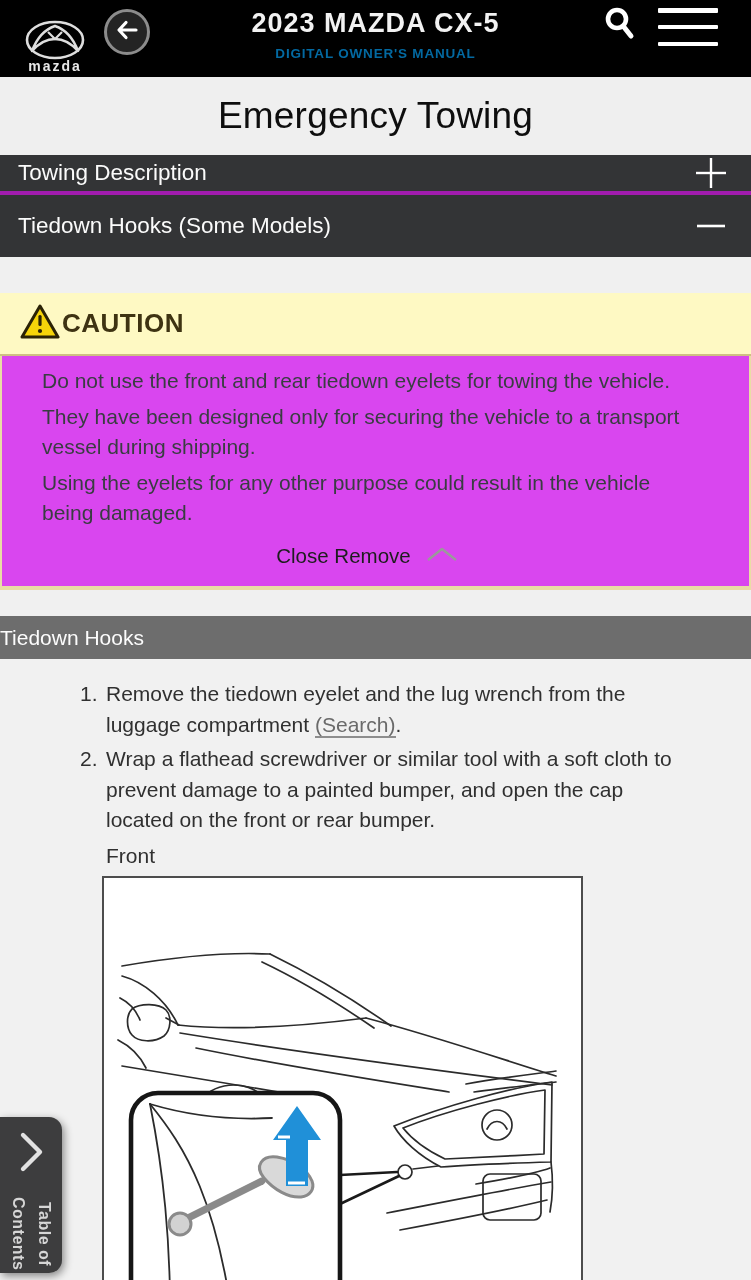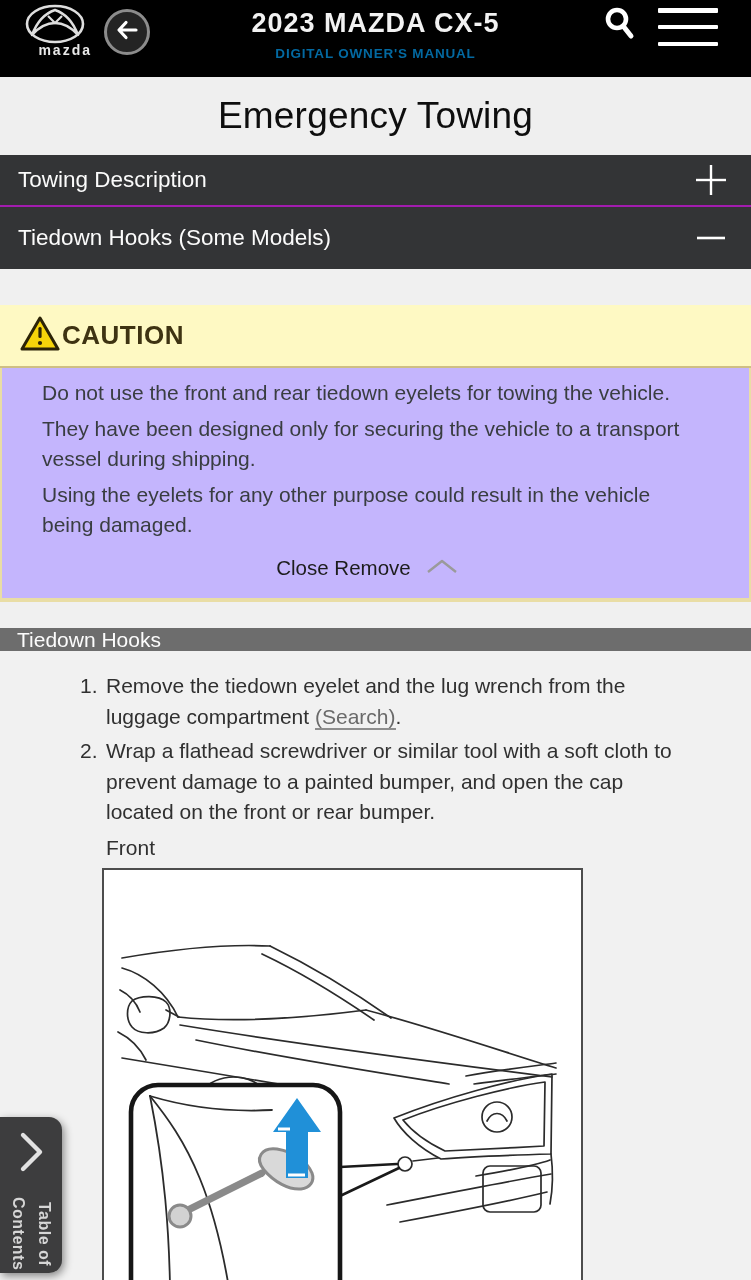--- a/index.html
+++ b/index.html
@@ -1,59 +1,59 @@
 <!DOCTYPE html>
 <html><head>
 <meta charset="utf-8">
 <style>
   html,body{margin:0;padding:0;}
   body{width:751px;height:1280px;overflow:hidden;font-family:"Liberation Sans","DejaVu Sans",sans-serif;background:#f1f1f1;}
   #root{position:relative;width:751px;height:1280px;overflow:hidden;background:#f1f1f1;}
 
   
   .appbar{position:relative;height:77px;background:#000;color:#fff;}
-  .brand{position:absolute;left:18px;top:4px;width:74px;text-align:right;}
+  .brand{position:absolute;left:18px;top:20px;width:74px;text-align:center;}
   .brand svg{display:block;margin:0 auto;}
   .brand-word{display:block;margin-top:-2px;font-size:14px;font-weight:bold;letter-spacing:2px;color:#e9e9e9;}
   .backbtn{position:absolute;left:104px;top:9px;width:40px;height:40px;border-radius:50%;
            background:#242424;border:3px solid #8c8c8c;display:flex;align-items:center;justify-content:center;}
   .appbar-center{position:absolute;left:0;right:0;top:8px;text-align:center;}
   .appbar-title{font-size:27px;font-weight:bold;letter-spacing:1px;color:#f2f2f2;line-height:30px;}
   .appbar-sub{font-size:13.5px;font-weight:bold;letter-spacing:0.8px;color:#0369a1;margin-top:8px;}
   .searchbtn{position:absolute;left:598px;top:4px;width:44px;height:44px;display:flex;align-items:center;justify-content:center;}
   .menubtn{position:absolute;left:658px;top:5px;width:60px;height:44px;display:flex;flex-direction:column;justify-content:space-between;padding:3px 0;box-sizing:border-box;}
   .menubtn i{display:block;height:4.5px;background:#fff;border-radius:1px;}
 
   
   .pagetitle{height:78px;background:#efefef;display:flex;align-items:center;justify-content:center;}
   .pagetitle h1{margin:0;font-size:37px;font-weight:500;color:#0e0e0e;letter-spacing:0.2px;}
 
   
   .acc{background:#333436;color:#fff;display:flex;align-items:center;justify-content:space-between;
        padding:0 24px 0 18px;box-sizing:border-box;}
-  .acc.first{height:52px;border-bottom:2px solid #a21caf;}
+  .acc.first{height:40px;border-bottom:4px solid #a21caf;}
   .acc.second{height:62px;}
   .acc-label{font-size:22.5px;font-weight:400;color:#fbfbfb;}
   .acc-icon{width:32px;height:32px;display:flex;align-items:center;justify-content:center;}
 
   .gap1{height:36px;background:#f0f0f0;}
   .gap2{height:26px;background:#f0f0f0;}
 
   
   .caution-band{height:63px;background:#fef9c3;border-bottom:2px solid #cfbf84;display:flex;align-items:center;padding-left:20px;box-sizing:border-box;}
   .caution-band .ctext{font-size:26px;font-weight:bold;color:#3e3312;letter-spacing:0.5px;margin-left:2px;}
-  .caution-body{background:#c4b5fd;border-left:2px solid #e9dda5;border-right:2px solid #e9dda5;border-bottom:4px solid #e9dda5;
+  .caution-body{background:#d946ef;border-left:2px solid #e9dda5;border-right:2px solid #e9dda5;border-bottom:4px solid #e9dda5;
                 padding:10px 56px 14px 40px;box-sizing:border-box;}
   .caution-body p{margin:0 0 6px 0;font-size:21px;line-height:30px;color:#393d41;}
   .close-row{display:flex;align-items:center;justify-content:center;margin-top:16px;padding-bottom:4px;}
   .close-label{font-size:20.5px;color:#1d1d1d;}
   .close-row svg{margin-left:14px;}
 
   
-  .section-head{height:23px;background:#6d6d6d;display:flex;align-items:center;padding-left:17px;box-sizing:border-box;}
+  .section-head{height:43px;background:#6d6d6d;display:flex;align-items:center;box-sizing:border-box;}
   .section-head span{color:#fcfcfc;font-size:21px;}
   .content{background:#f1f1f1;padding-top:20px;}
 
   .step{display:flex;margin:0 0 4px 80px;width:600px;}
   .step-num{width:26px;flex:none;font-size:21px;line-height:30.5px;color:#303030;}
   .step-text{font-size:21px;line-height:30.5px;color:#303030;width:574px;}
   .search-link{color:#6a6a6a;text-decoration:none;border-bottom:2px solid #8d8d8d;}
   .fig-caption{margin:8px 0 8px 106px;font-size:21px;color:#303030;}
 
   

